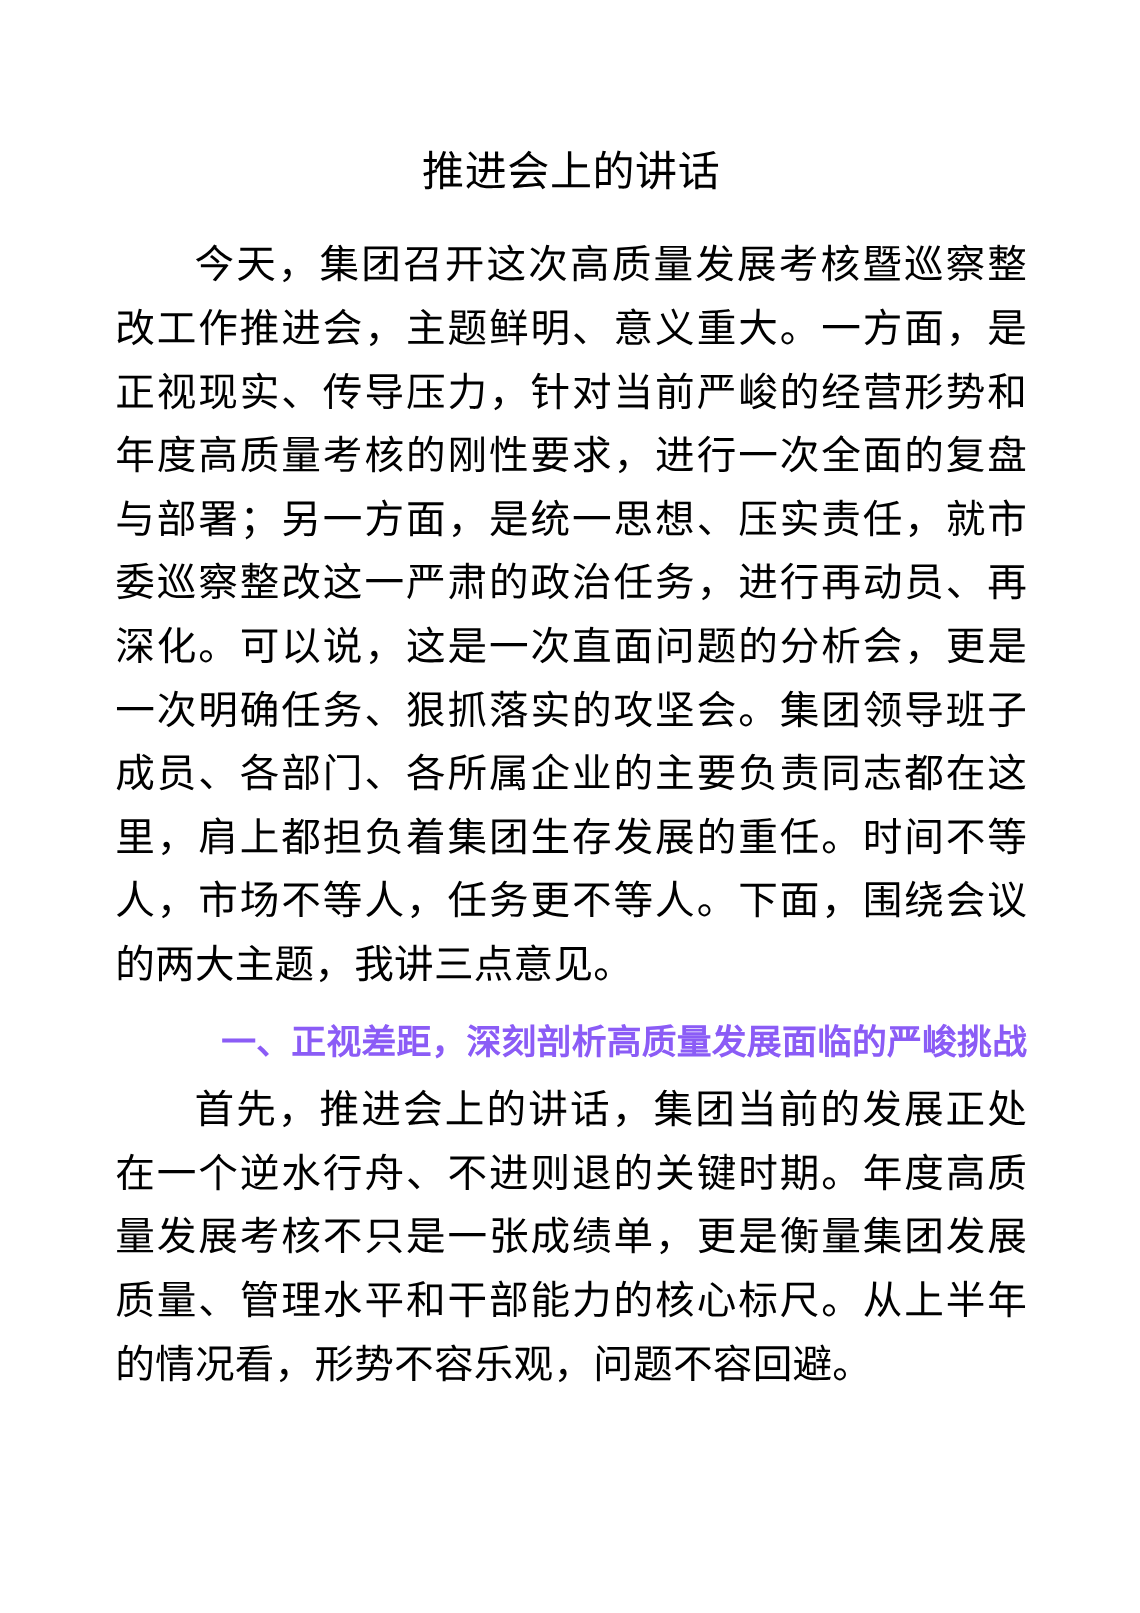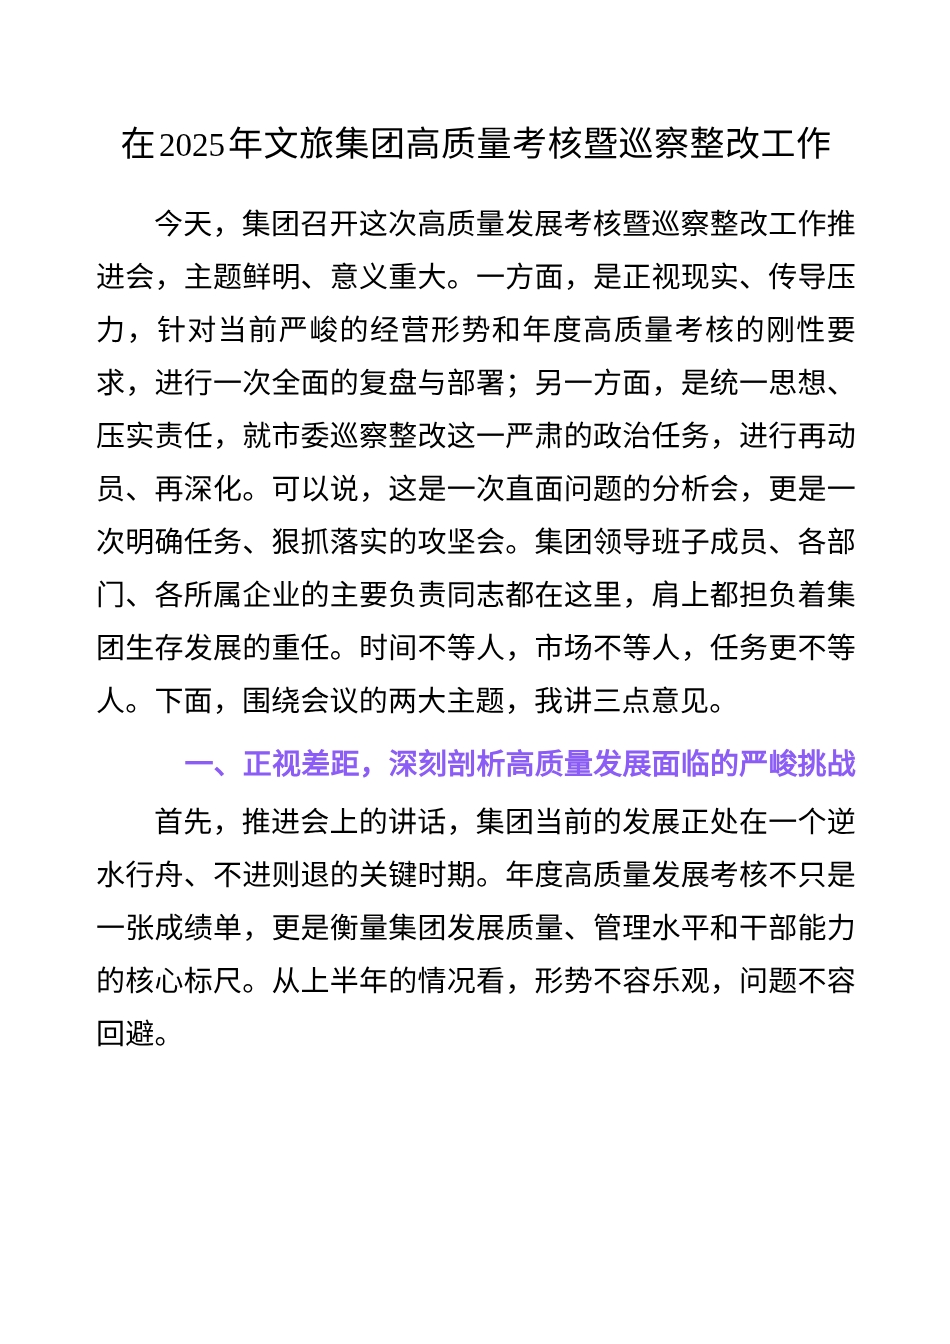--- a/index.html
+++ b/index.html
@@ -55,22 +55,22 @@
     font-size: 29px;
     color: #000000;
     line-height: 53px;
     margin: 0;
     padding-top: 38px;
     text-align: justify;
     text-justify: inter-ideograph;
   }
 
   .para {
-    font-family: Liberation Sans, sans-serif;
-    font-size: 29px;
+    font-family: Liberation Mono, monospace;
+    font-size: 33px;
     color: #000000;
     line-height: 53px;
     margin: 0;
     padding-top: 5px;
     text-indent: 2em;
     text-align: justify;
     text-justify: inter-ideograph;
     letter-spacing: 0.2px;
   }
 
@@ -87,21 +87,21 @@
     letter-spacing: 0.2px;
   }
 </style>
 </head>
 <body>
 
 <div class="page">
   <div class="doc-body">
 
     <h1 class="doc-title">
-      <span class="title-line"><span>在</span><span class="title-num">2025</span><span>年文旅集团高质量考核暨巡察整改工作</span></span>
+      <span class="title-line">推进会上的讲话</span>
     </h1>
 
 
     <p class="para">今天，集团召开这次高质量发展考核暨巡察整改工作推进会，主题鲜明、意义重大。一方面，是正视现实、传导压力，针对当前严峻的经营形势和年度高质量考核的刚性要求，进行一次全面的复盘与部署；另一方面，是统一思想、压实责任，就市委巡察整改这一严肃的政治任务，进行再动员、再深化。可以说，这是一次直面问题的分析会，更是一次明确任务、狠抓落实的攻坚会。集团领导班子成员、各部门、各所属企业的主要负责同志都在这里，肩上都担负着集团生存发展的重任。时间不等人，市场不等人，任务更不等人。下面，围绕会议的两大主题，我讲三点意见。</p>
 
     <p class="section-heading">一、正视差距，深刻剖析高质量发展面临的严峻挑战</p>
 
     <p class="para">首先，推进会上的讲话，集团当前的发展正处在一个逆水行舟、不进则退的关键时期。年度高质量发展考核不只是一张成绩单，更是衡量集团发展质量、管理水平和干部能力的核心标尺。从上半年的情况看，形势不容乐观，问题不容回避。</p>
 
   </div>

